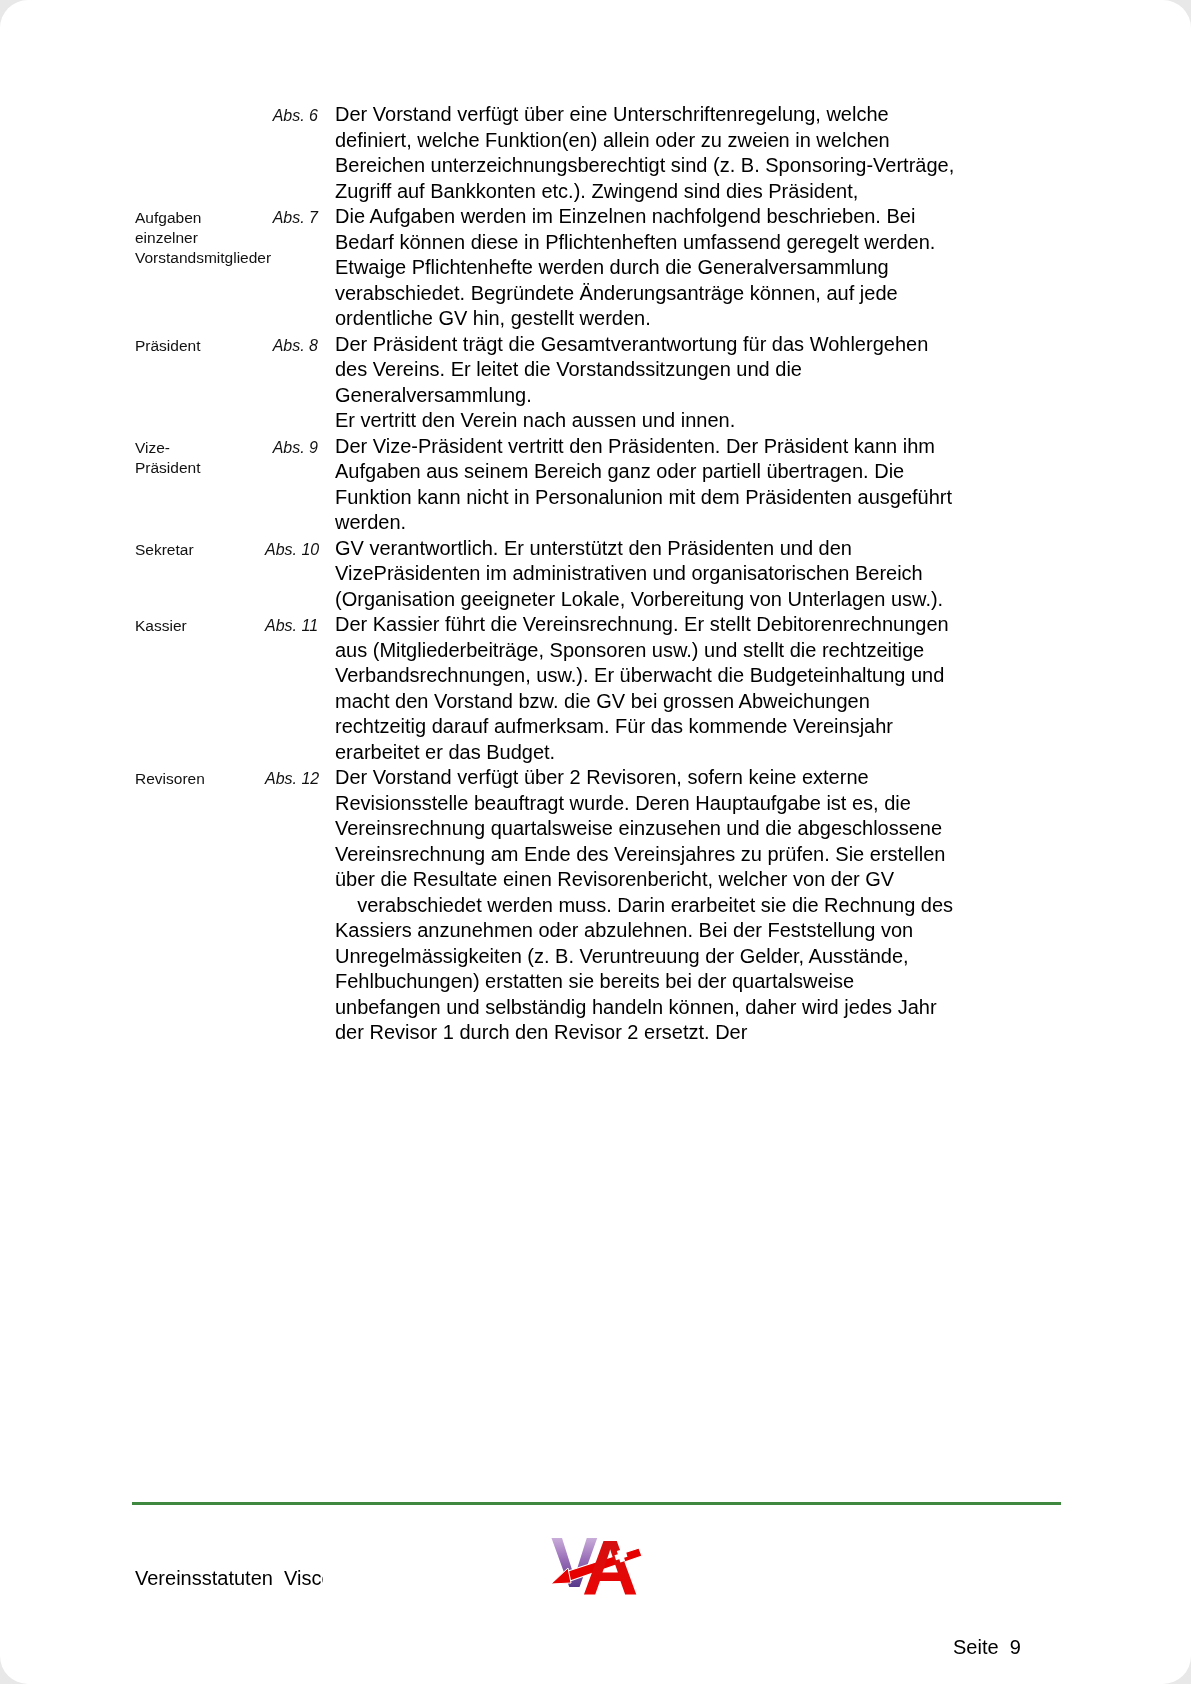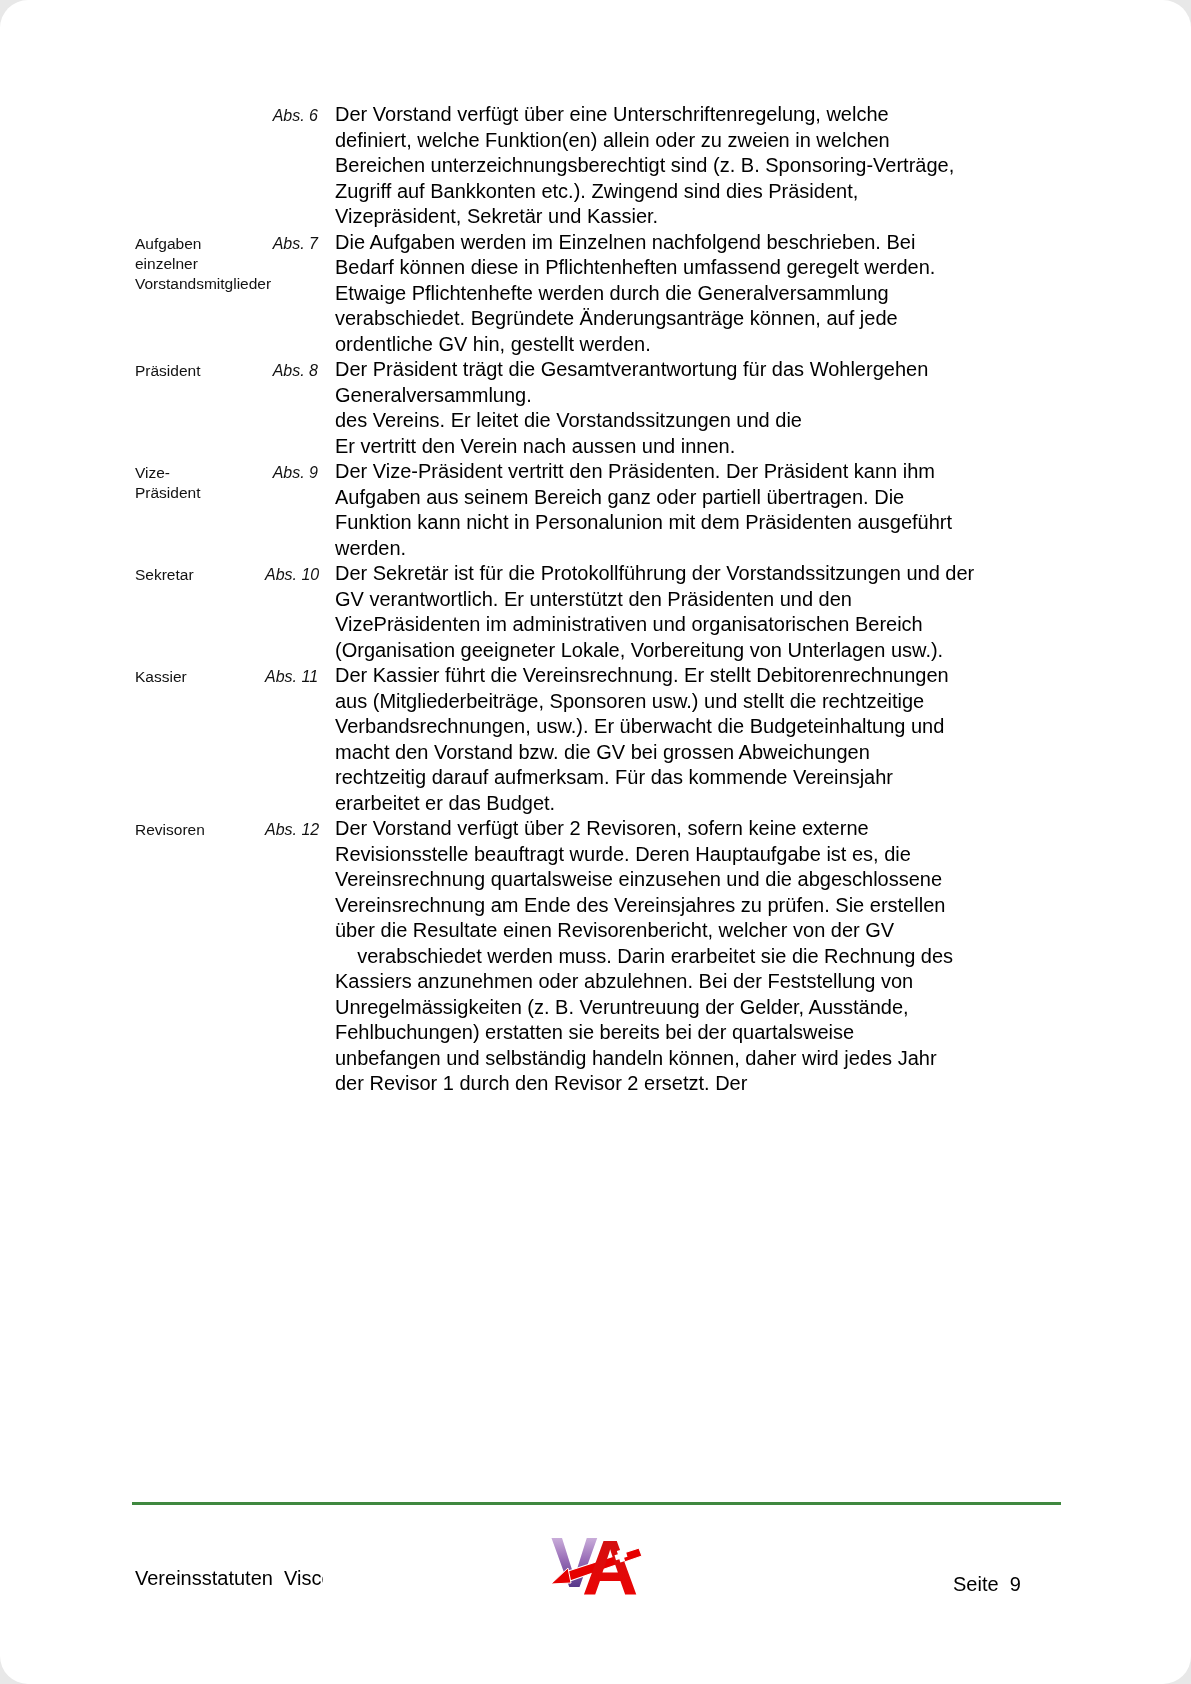--- a/index.html
+++ b/index.html
@@ -35,21 +35,21 @@
   .footer-rule {
     position:absolute; left:132px; top:1502px;
     width:929px; height:3px; background:#3f883f;
   }
   .footer-left {
     position:absolute; left:135px; top:1567px;
     width:188px; overflow:hidden; white-space:pre;
     font-size:20px; color:#000;
   }
   .footer-right {
-    position:absolute; left:953px; top:1573px;
+    position:absolute; left:953px; top:1636px;
     font-size:20px; color:#000; white-space:pre;
   }
   .logo {
     position:absolute; left:549px; top:1522px;
     width:94px; height:78px;
   }
 </style>
 </head>
 <body>
 
@@ -57,21 +57,20 @@
 
   <div class="content" id="sections-container">
       <div class="row">
         <div class="mcol"></div>
         <div class="acol">Abs. 6</div>
         <div class="bcol">
           <div class="line">Der Vorstand verfügt über eine Unterschriftenregelung, welche</div>
           <div class="line">definiert, welche Funktion(en) allein oder zu zweien in welchen</div>
           <div class="line">Bereichen unterzeichnungsberechtigt sind (z. B. Sponsoring-Verträge,</div>
           <div class="line">Zugriff auf Bankkonten etc.). Zwingend sind dies Präsident,</div>
-          <div class="line">Vizepräsident, Sekretär und Kassier.</div>
         </div>
       </div>
       <div class="row">
         <div class="mcol">
           <div>Aufgaben einzelner</div>
           <div>Vorstandsmitglieder</div>
         </div>
         <div class="acol">Abs. 7</div>
         <div class="bcol">
           <div class="line">Die Aufgaben werden im Einzelnen nachfolgend beschrieben. Bei</div>
@@ -81,22 +80,22 @@
           <div class="line">ordentliche GV hin, gestellt werden.</div>
         </div>
       </div>
       <div class="row">
         <div class="mcol">
           <div>Präsident</div>
         </div>
         <div class="acol">Abs. 8</div>
         <div class="bcol">
           <div class="line">Der Präsident trägt die Gesamtverantwortung für das Wohlergehen</div>
+          <div class="line">des Vereins. Er leitet die Vorstandssitzungen und die</div>
           <div class="line">Generalversammlung.</div>
-          <div class="line">des Vereins. Er leitet die Vorstandssitzungen und die</div>
           <div class="line">Er vertritt den Verein nach aussen und innen.</div>
         </div>
       </div>
       <div class="row">
         <div class="mcol">
           <div>Vize-</div>
           <div>Präsident</div>
         </div>
         <div class="acol">Abs. 9</div>
         <div class="bcol">
@@ -105,21 +104,20 @@
           <div class="line">Funktion kann nicht in Personalunion mit dem Präsidenten ausgeführt</div>
           <div class="line">werden.</div>
         </div>
       </div>
       <div class="row">
         <div class="mcol">
           <div>Sekretar</div>
         </div>
         <div class="acol">Abs. 10</div>
         <div class="bcol">
-          <div class="line">Der Sekretär ist für die Protokollführung der Vorstandssitzungen und der</div>
           <div class="line">GV verantwortlich. Er unterstützt den Präsidenten und den</div>
           <div class="line">VizePräsidenten im administrativen und organisatorischen Bereich</div>
           <div class="line">(Organisation geeigneter Lokale, Vorbereitung von Unterlagen usw.).</div>
         </div>
       </div>
       <div class="row">
         <div class="mcol">
           <div>Kassier</div>
         </div>
         <div class="acol">Abs. 11</div>

